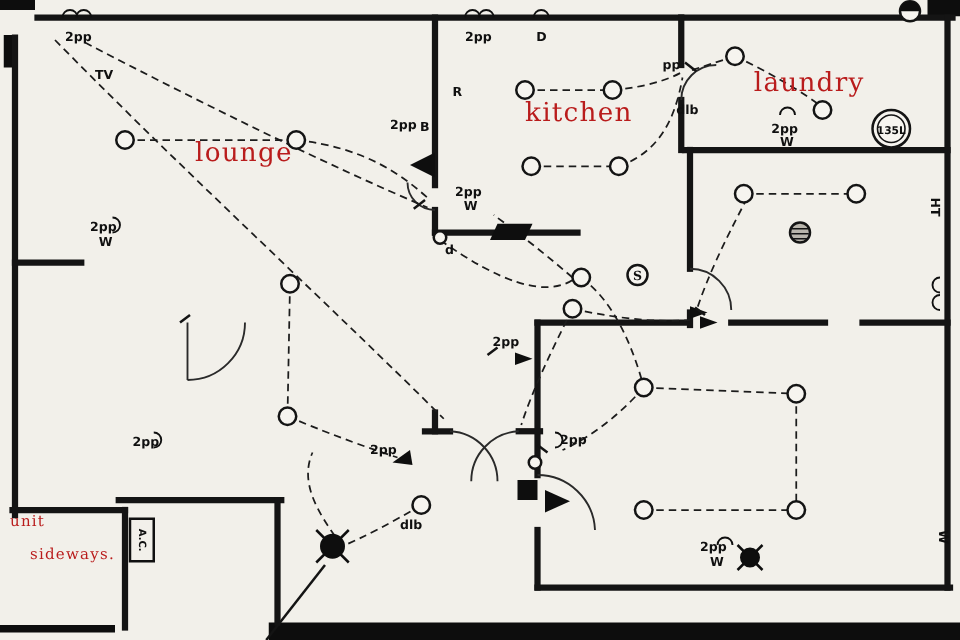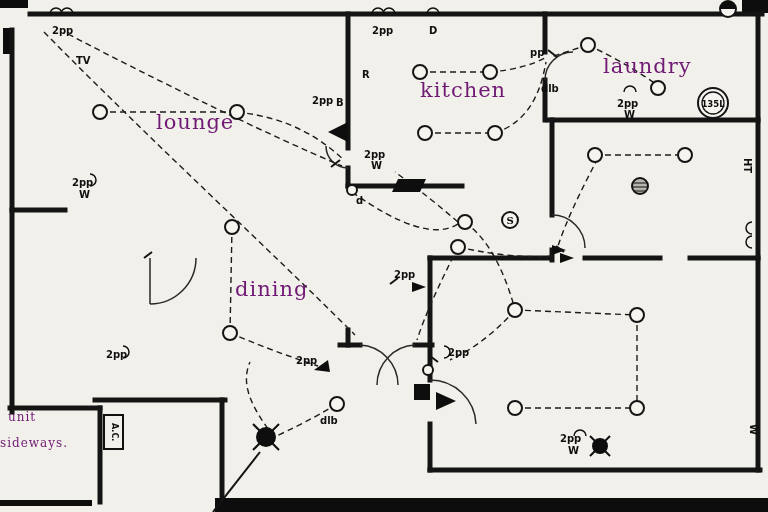--- a/index.html
+++ b/index.html
@@ -4,21 +4,21 @@
 <style>
   html,body { margin:0; padding:0; background:#ffffff; }
   .paper {
     position:relative; width:768px; height:512px;
     background:#f2f0ea; overflow:hidden;
     font-family:"DejaVu Sans", sans-serif;
   }
   svg { position:absolute; left:0; top:0; }
   .room {
     position:absolute; font-family:"DejaVu Serif", serif;
-    font-size:21px; color:#701a75; letter-spacing:1px; white-space:nowrap;
+    font-size:21px; color:#b91c1c; letter-spacing:1px; white-space:nowrap;
   }
   .room.small { font-size:12px; }
   .lbl {
     position:absolute; font-family:"DejaVu Sans", sans-serif;
     font-size:10px; font-weight:bold; color:#101010; white-space:nowrap;
     line-height:10px;
   }
   .vert { writing-mode:vertical-rl; }
   .acbox {
     position:absolute; left:103px; top:414px; width:17px; height:32px;
@@ -209,23 +209,22 @@
         <use href="#pp" transform="translate(752,228) rotate(-90)"></use>
         <use href="#pp" transform="translate(752,242) rotate(-90)"></use>
         <use href="#pp" transform="translate(444,352) rotate(90)"></use>
       </g>
     </g>
   </svg>
 
   <div class="room" style="left:137px; top:110px;margin-left:19px;">lounge</div>
   <div class="room" style="left:420px; top:78px;">kitchen</div>
   <div class="room" style="left:603px; top:54px;">laundry</div>
-  <div class="room" style="left:235px; top:277px;">dining</div>
   <div class="room small" style="left:8px;  top:410px;">unit</div>
-  <div class="room small" style="left:0px;  top:436px;">sideways.</div>
+  <div class="room small" style="left:0px;  top:436px;padding-left:24px;">sideways.</div>
 
   <div class="lbl" style="left:76px;  top:12px;margin-top:44px;">TV</div>
   <div class="lbl" style="left:52px;  top:26px;">2pp</div>
   <div class="lbl" style="left:72px;  top:178px;">2pp</div>
   <div class="lbl" style="left:79px;  top:190px;">W</div>
   <div class="lbl" style="left:106px; top:350px;">2pp</div>
   <div class="lbl" style="left:372px; top:26px;">2pp</div>
   <div class="lbl" style="left:429px; top:26px;">D</div>
   <div class="lbl" style="left:362px; top:70px;">R</div>
   <div class="lbl" style="left:312px; top:96px;">2pp</div>

